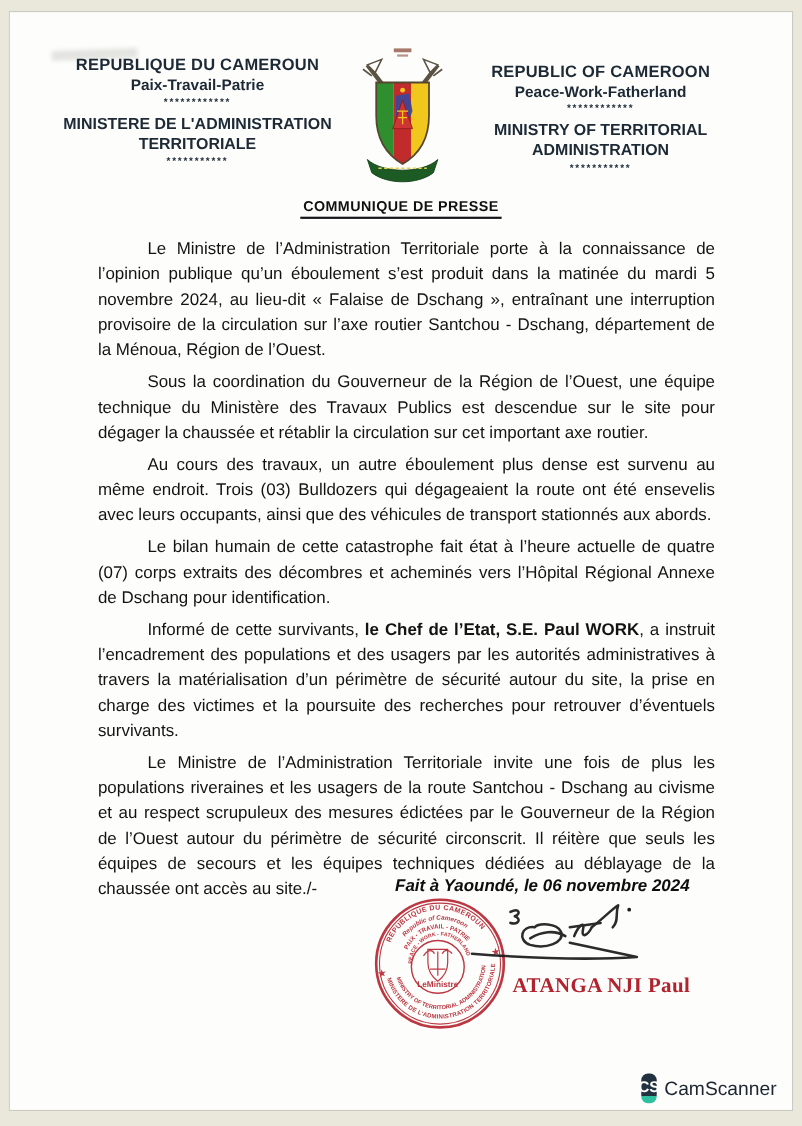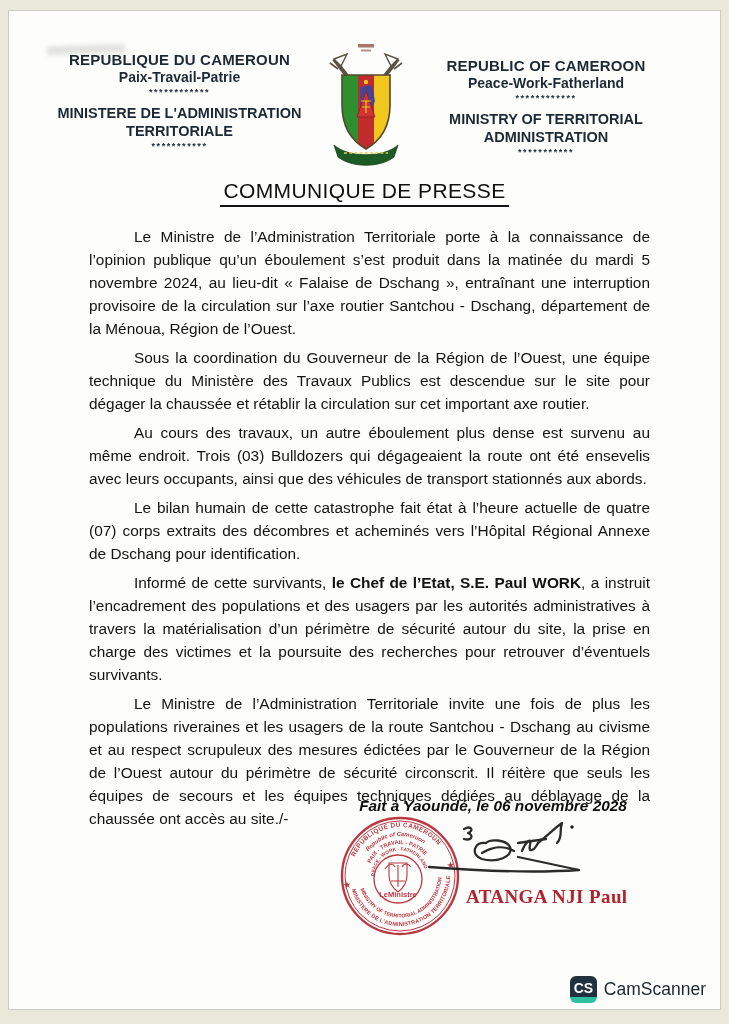--- a/index.html
+++ b/index.html
@@ -12,38 +12,38 @@
   .hdr-right{position:absolute;left:428px;top:46px;width:218px;text-align:center;}
   .h-country{font-size:15px;font-weight:bold;letter-spacing:.2px;line-height:18px;}
   .h-motto{font-size:14px;font-weight:bold;line-height:17px;}
   .h-stars{font-size:9px;font-weight:bold;letter-spacing:1.6px;line-height:8px;margin-top:2px;}
   .h-ministry{font-size:14.5px;font-weight:bold;line-height:17.5px;margin-top:9px;}
   .arms{position:absolute;left:305px;top:30px;width:104px;height:132px;}
   .smudge{position:absolute;left:38px;top:34px;width:78px;height:9px;background:#96968f;
     opacity:.25;filter:blur(2px);transform:rotate(-2deg);}
   
   .title-wrap{position:absolute;top:168px;left:0;width:100%;text-align:center;}
-  .title{display:inline-block;font-size:21px;font-weight:normal;letter-spacing:.4px;color:#101010;
+  .title{display:inline-block;font-size:13px;font-weight:bold;letter-spacing:.4px;color:#101010;
     border-bottom:2.5px solid #15151a;padding:0 3px 2px;}
   
-  .body{position:absolute;top:214px;left:80px;right:70px;font-size:15.4px;line-height:23px;
+  .body{position:absolute;top:204px;left:80px;right:70px;font-size:15.4px;line-height:23px;
     text-align:justify;color:#131313;}
   .body p{margin:0 0 6px 0;text-indent:45px;}
   .body b{font-weight:bold;}
   
   .dateline{position:absolute;left:345px;top:786px;width:278px;text-align:center;
     font-size:15.4px;font-weight:bold;font-style:italic;color:#0e0e0e;}
   .stamp{position:absolute;left:326px;top:794px;width:132px;height:134px;opacity:.9;z-index:2;}
   .signature{position:absolute;left:417px;top:802px;width:176px;height:72px;z-index:3;}
   .signer-name{position:absolute;left:457px;top:875px;z-index:4;white-space:nowrap;
     font-family:"Liberation Serif",serif;font-weight:bold;font-size:19px;
     letter-spacing:.4px;color:#b02430;}
   
   .cam{position:absolute;right:14px;bottom:6px;display:flex;align-items:center;gap:7px;}
-  .cam-logo{width:27px;height:27px;border-radius:6px;display:flex;align-items:center;justify-content:center;
+  .cam-logo{width:14px;height:27px;border-radius:6px;display:flex;align-items:center;justify-content:center;
     background:linear-gradient(180deg,#223140 0 76%,#2fc0a0 76% 100%);
     color:#fff;font-weight:bold;font-size:14px;padding-bottom:4px;box-sizing:border-box;}
   .cam-label{font-family:Liberation Sans, sans-serif;font-size:17.5px;color:#1c2630;}
   
   .st-t{fill:#b4232e;font-family:"Liberation Sans",sans-serif;font-weight:bold;}
 </style>
 </head>
 <body>
 
 <div class="page">
@@ -99,21 +99,21 @@
 
   <div class="body">
     <p>Le Ministre de l’Administration Territoriale porte à la connaissance de l’opinion publique qu’un éboulement s’est produit dans la matinée du mardi 5 novembre 2024, au lieu-dit « Falaise de Dschang », entraînant une interruption provisoire de la circulation sur l’axe routier Santchou - Dschang, département de la Ménoua, Région de l’Ouest.</p>
     <p>Sous la coordination du Gouverneur de la Région de l’Ouest, une équipe technique du Ministère des Travaux Publics est descendue sur le site pour dégager la chaussée et rétablir la circulation sur cet important axe routier.</p>
     <p>Au cours des travaux, un autre éboulement plus dense est survenu au même endroit. Trois (03) Bulldozers qui dégageaient la route ont été ensevelis avec leurs occupants, ainsi que des véhicules de transport stationnés aux abords.</p>
     <p>Le bilan humain de cette catastrophe fait état à l’heure actuelle de quatre (07) corps extraits des décombres et acheminés vers l’Hôpital Régional Annexe de Dschang pour identification.</p>
     <p><span>Informé de cette survivants, </span><b>le Chef de l’Etat, S.E. Paul WORK</b><span>, a instruit l’encadrement des populations et des usagers par les autorités administratives à travers la matérialisation d’un périmètre de sécurité autour du site, la prise en charge des victimes et la poursuite des recherches pour retrouver d’éventuels survivants.</span></p>
     <p>Le Ministre de l’Administration Territoriale invite une fois de plus les populations riveraines et les usagers de la route Santchou - Dschang au civisme et au respect scrupuleux des mesures édictées par le Gouverneur de la Région de l’Ouest autour du périmètre de sécurité circonscrit. Il réitère que seuls les équipes de secours et les équipes techniques dédiées au déblayage de la chaussée ont accès au site./-</p>
   </div>
 
-  <div class="dateline">Fait à Yaoundé, le 06 novembre 2028</div>
+  <div class="dateline">Fait à Yaoundé, le 06 novembre 2024</div>
 
   <svg class="stamp" viewBox="0 0 132 134">
     <defs>
       <path id="a_out_top" d="M16,71 A49,49 0 1 1 114,71"></path>
       <path id="a_out_bot" d="M15,71 A50,50 0 0 0 115,71"></path>
       <path id="a_r2_top" d="M25,71 A40,40 0 1 1 105,71"></path>
       <path id="a_r2_bot" d="M23.5,71 A41.5,41.5 0 0 0 106.5,71"></path>
       <path id="a_r3_top" d="M33,71 A32,32 0 1 1 97,71"></path>
       <path id="a_r4_top" d="M39.5,71 A25.5,25.5 0 1 1 90.5,71"></path>
     </defs>

